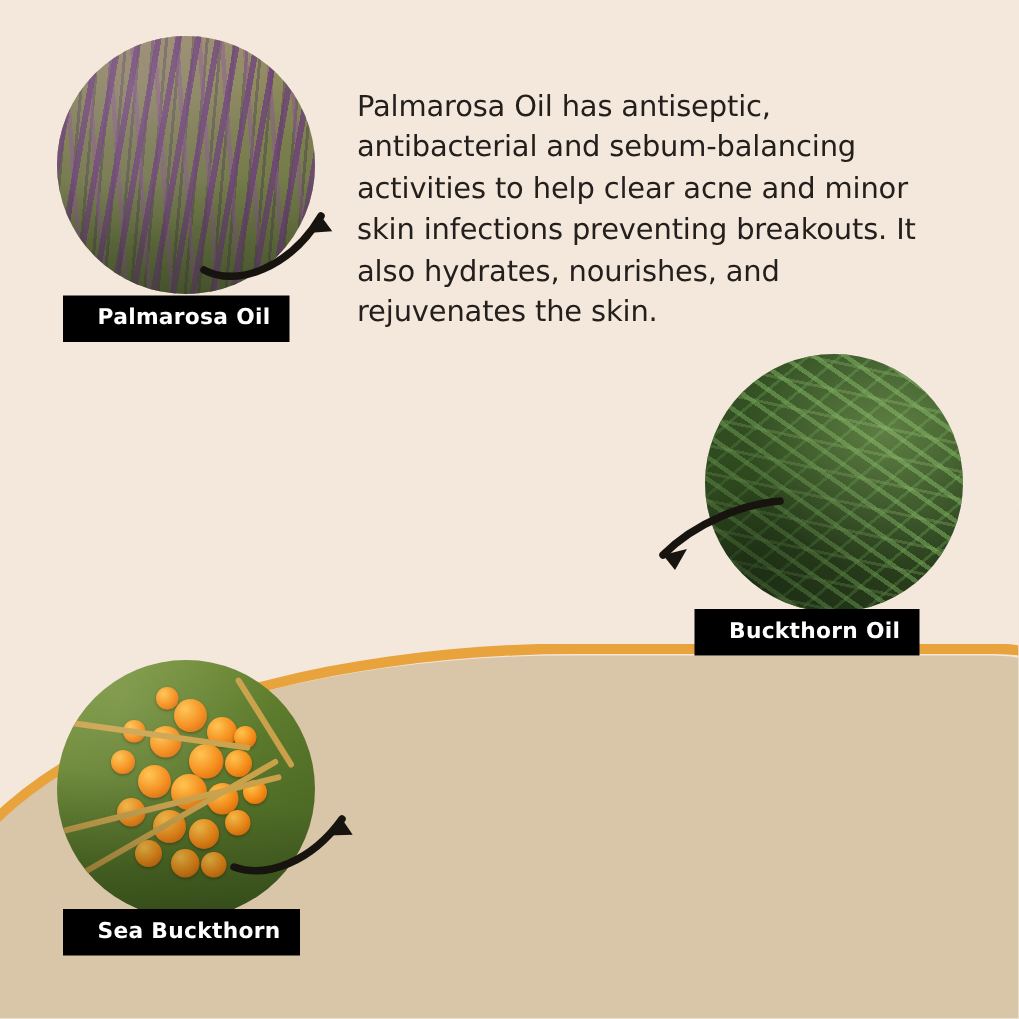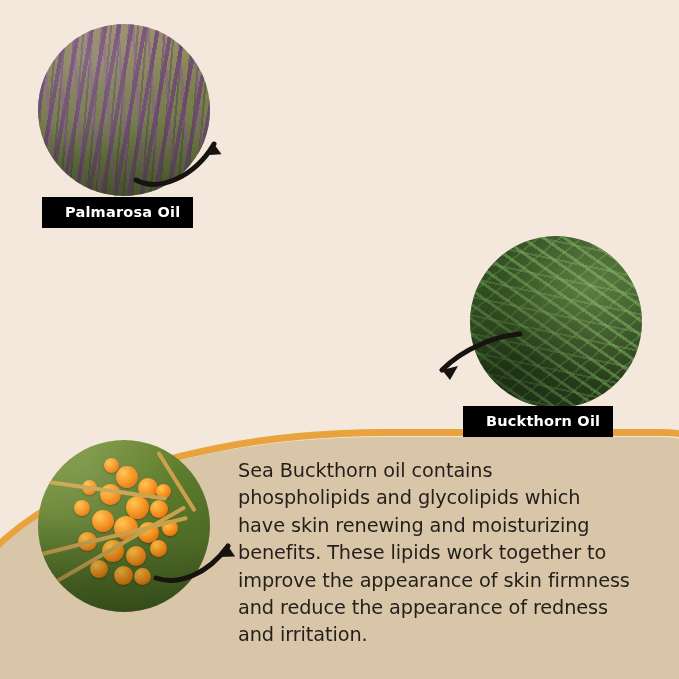--- a/index.html
+++ b/index.html
@@ -203,22 +203,23 @@
         <div class="sb-stem" style="left: 10px; top: 40px; width: 120px; transform: rotate(8deg);"></div>
         <div class="sb-stem" style="left: 4px; top: 112px; width: 150px; transform: rotate(-14deg);"></div>
         <div class="sb-stem" style="left: 120px; top: 10px; width: 70px; transform: rotate(58deg);"></div>
         <div class="sb-stem" style="left: 0px; top: 150px; width: 170px; transform: rotate(-30deg);"></div>
       </div>
     <div class="inner sb-shade"></div>
   </div>
 
   <div class="label" id="label-palmarosa">Palmarosa Oil</div>
   <div class="label" id="label-rosemary">Buckthorn Oil</div>
-
-  <div class="para" id="text-seabuckthorn">Sea Buckthorn oil contains phospholipids and glycolipids which have skin renewing and moisturizing benefits. These lipids work together to improve the appearance of skin firmness and reduce the appearance of redness and irritation.</div>
+  <div class="label" id="label-seabuckthorn">Sea Buckthorn</div>
+
+  <div class="para" id="text-palmarosa">Palmarosa Oil has antiseptic, antibacterial and sebum-balancing activities to help clear acne and minor skin infections preventing breakouts. It also hydrates, nourishes, and rejuvenates the skin.</div>
 
   <svg class="arrow" id="arrow-palmarosa" width="120" height="80" viewBox="0 0 120 80">
     <path d="M8 62 C 30 74, 66 60, 86 26" fill="none" stroke="#17130f" stroke-width="5" stroke-linecap="round"></path>
     <path d="M86 26 L 74 34 L 90 38 Z" fill="#17130f" transform="rotate(-18 86 26)"></path>
   </svg>
 
   <svg class="arrow" id="arrow-rosemary" width="110" height="80" viewBox="0 0 110 80">
     <path d="M96 4 C 72 6, 40 18, 18 40" fill="none" stroke="#17130f" stroke-width="5" stroke-linecap="round"></path>
     <path d="M18 40 L 34 36 L 26 50 Z" fill="#17130f"></path>
   </svg>

